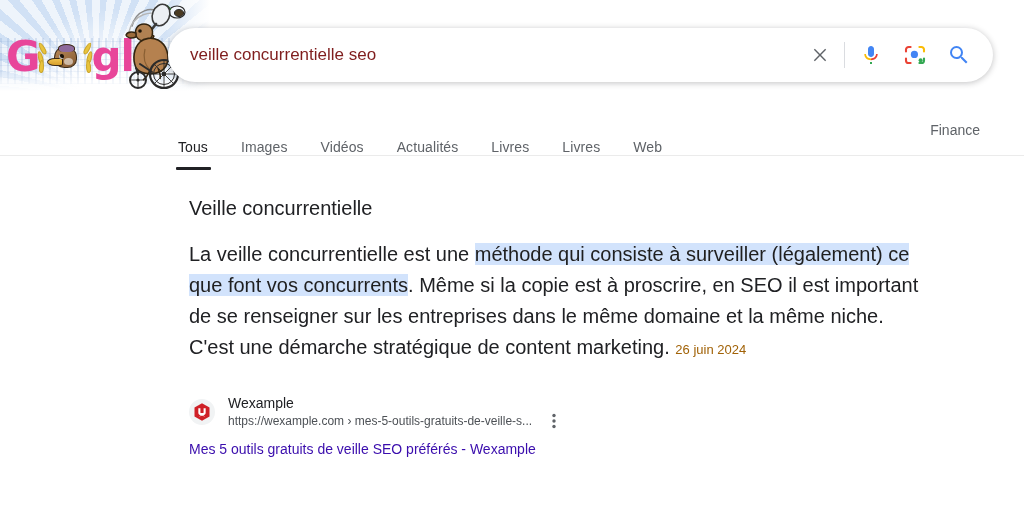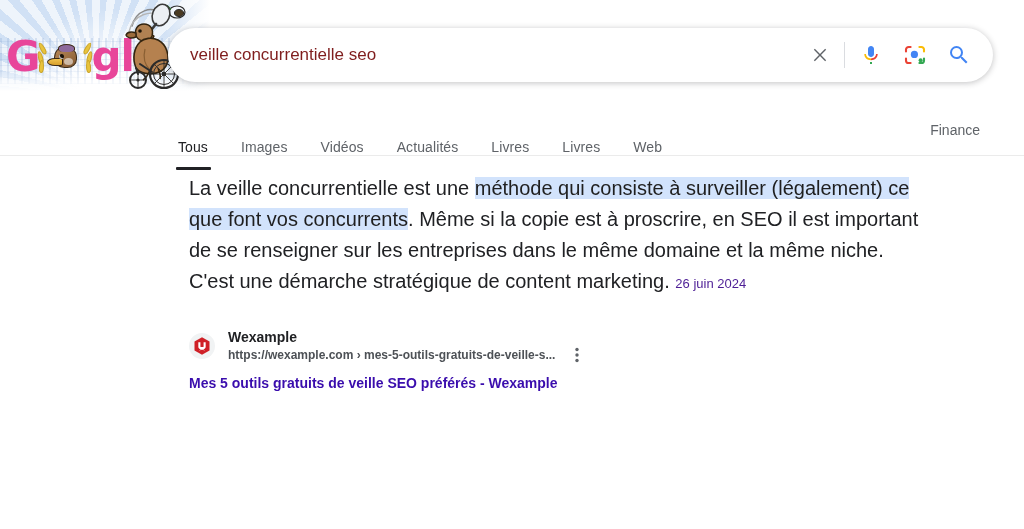--- a/index.html
+++ b/index.html
@@ -217,27 +217,27 @@
     max-width: 742px;
   }
   .hl {
     background: #d2e3fc;
     color: #1f1f1f;
     box-decoration-break: clone;
     -webkit-box-decoration-break: clone;
   }
   .snippet-date {
     font-size: 13px;
-    color: #4c1d95;
+    color: #a16207;
     white-space: nowrap;
     margin-top: 6px;
   }
 
   
-  .result { margin-top: 29px; font-weight: bold; }
+  .result { margin-top: 29px; }
   .result-head { display: flex; align-items: center; }
   .favicon-wrap {
     width: 26px; height: 26px;
     border-radius: 50%;
     background: #f1f3f4;
     display: flex; align-items: center; justify-content: center;
     flex: 0 0 auto;
   }
   .site-meta { margin-left: 13px; line-height: 18px; }
   .site-name { font-size: 14px; color: #202124; }
@@ -390,20 +390,21 @@
     <div class="navtab">Livres</div>
     <div class="navtab">Web</div>
   </div>
   <div class="tools-btn">Finance</div>
 </div>
 
 <div class="main">
   <div class="content">
 
     <div>
+      <div class="snippet-title">Veille concurrentielle</div>
       <div class="snippet-body"><span>La veille concurrentielle est une </span><span class="hl">méthode qui consiste à surveiller (légalement) ce que font vos concurrents</span><span>. Même si la copie est à proscrire, en SEO il est important de se renseigner sur les entreprises dans le même domaine et la même niche. C'est une démarche stratégique de content marketing. </span><span class="snippet-date">26 juin 2024</span></div>
     </div>
 
     <div class="result">
       <div class="result-head">
         <div class="favicon-wrap">
           <svg width="20" height="20" viewBox="0 0 24 24">
             <path d="M12 1.6 L21 6.6 V17.4 L12 22.4 L3 17.4 V6.6 Z" fill="#cf2027"></path>
             <path d="M7.6 7.4 h2.5 v5.1 c0 .5 .35 .8 .85 .8 h2.1 c .5 0 .85 -.3 .85 -.8 V7.4 h2.5 v5.4 c0 1.9 -1.25 3 -3.1 3 h-2.6 c-1.85 0 -3.1 -1.1 -3.1 -3 Z" fill="#ffffff"></path>
             <path d="M8.2 17.6 L12 14.6 L15.8 17.6 L12 16.3 Z" fill="#ffffff"></path>

